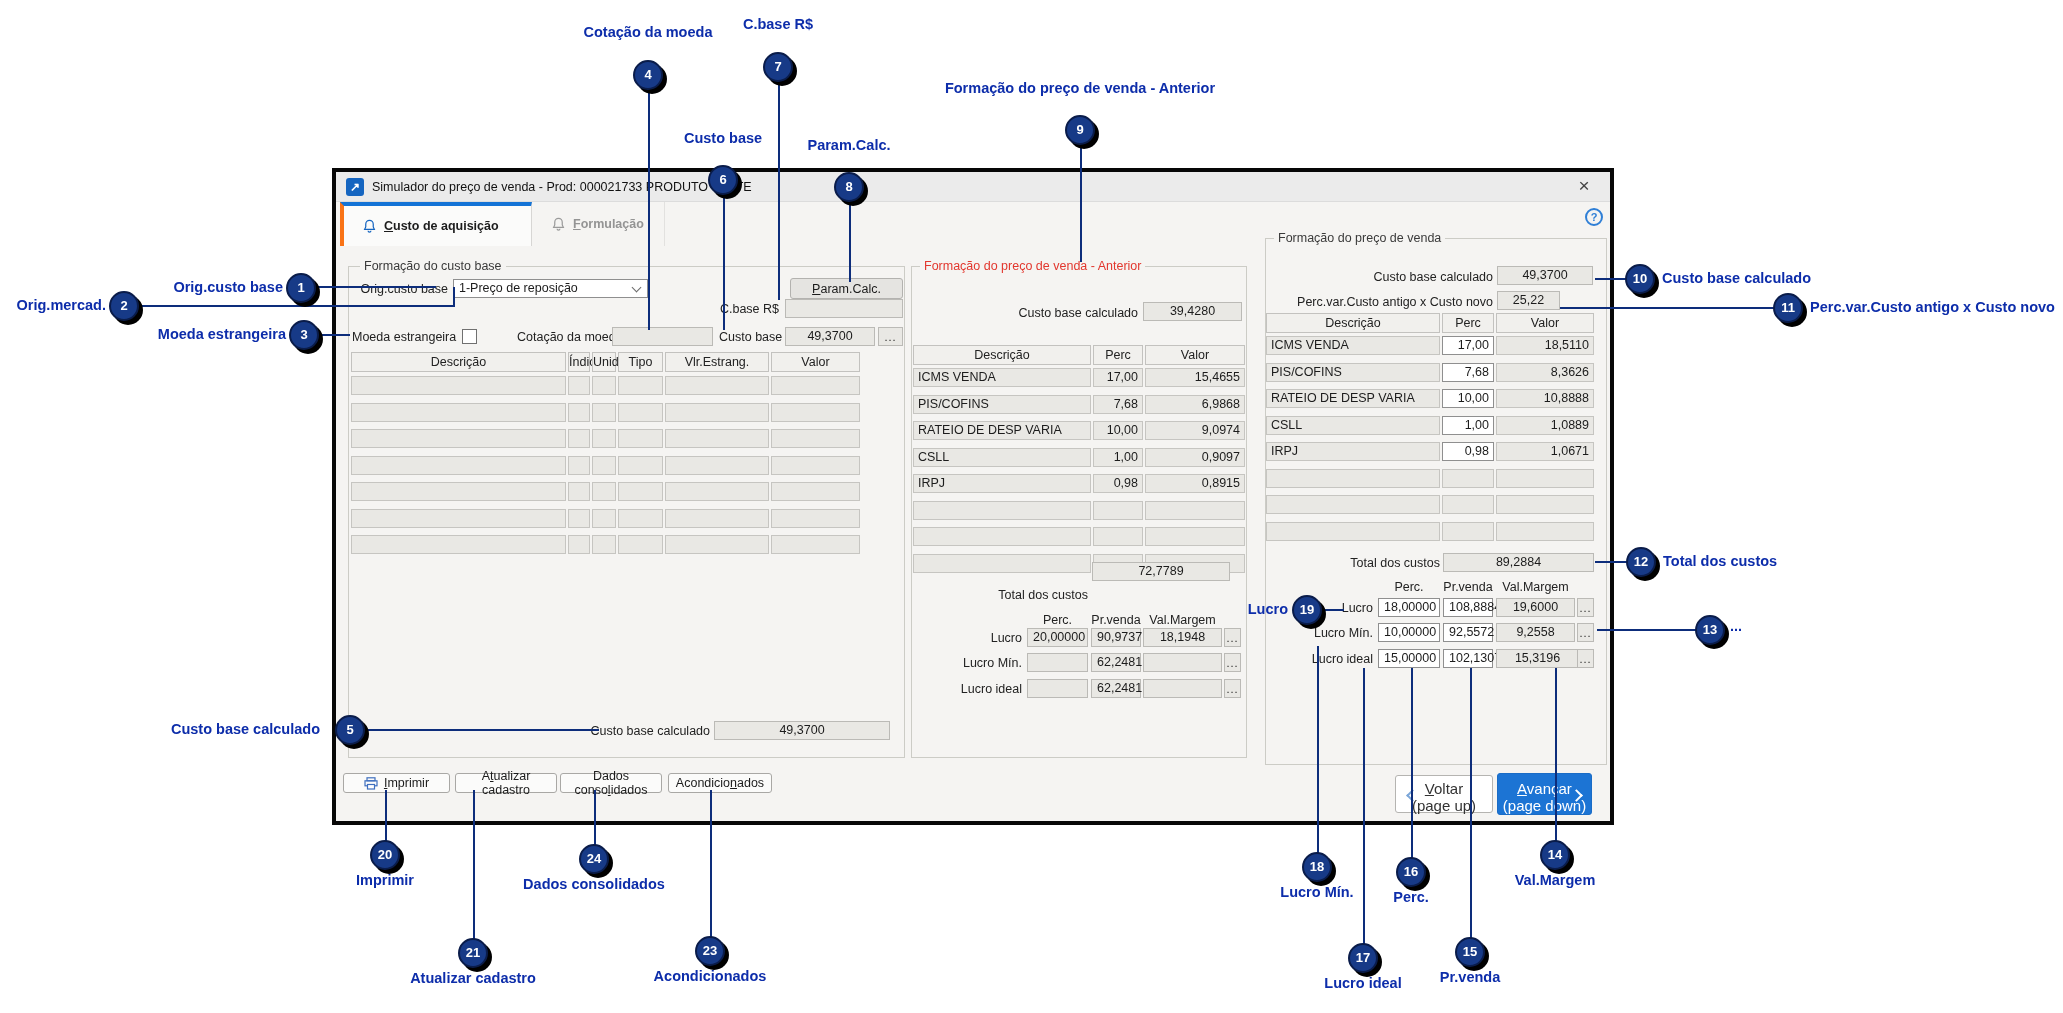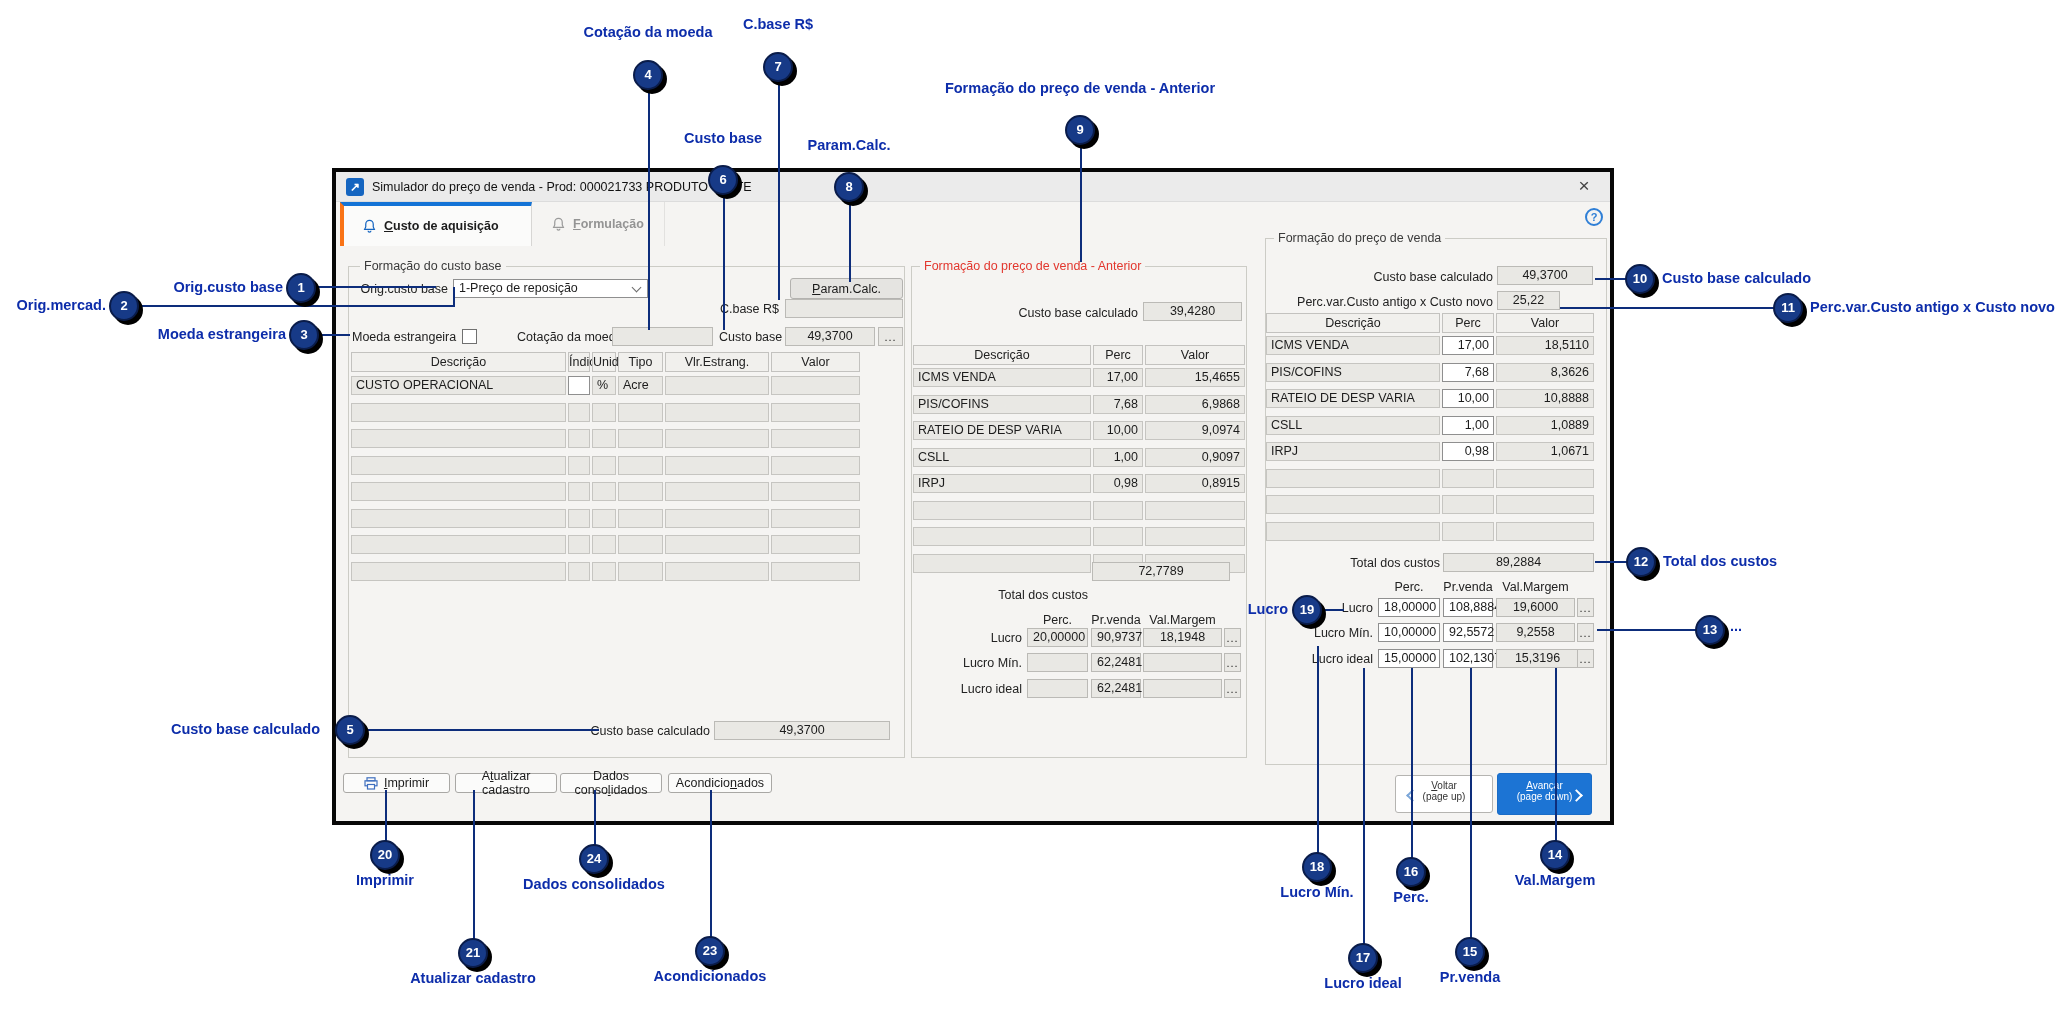--- a/index.html
+++ b/index.html
@@ -44,21 +44,21 @@
   .tbl-rows { position:absolute; display:flex; flex-direction:column; gap:7.5px; }
   .hcell { height:20px; background:#f1f0ed; border:1px solid #c3c2bf; text-align:center; font-size:12.5px; line-height:18px; color:#222; }
   .cell { height:19px; background:#e9e8e4; border:1px solid #c6c5c1; font-size:12.5px; line-height:17px; padding:0 4px; }
   .cell.white { background:#fff; border:1px solid #8f8f8f; }
   .cell.num { text-align:right; }
   .w215{width:215px}.w46{width:22px}.w44{width:24px}.w45{width:45px}.w104{width:104px}.w89{width:89px}
   .w178{width:178px}.w50{width:50px}.w100{width:100px}
   .w174{width:174px}.w52{width:52px}.w98{width:98px}
 
   .mhead { position:absolute; font-size:12.5px; color:#222; text-align:center; }
-  .navbtn { position:absolute; border-radius:3px; font-size:10px; text-align:center; }
+  .navbtn { position:absolute; border-radius:3px; font-size:15px; text-align:center; }
   .navbtn .sub { display:block; }
   .navbtn.voltar { background:#fff; border:1px solid #b5b4b1; color:#333; }
   .navbtn.avancar { background:#1c74d4; border:1px solid #1a6cc6; color:#fff; }
   .navchev { display:inline-block; width:9px; height:9px; border-right:2px solid; border-bottom:2px solid; }
   .navchev.l { transform:rotate(135deg); color:#7da7d9; }
   .navchev.r { transform:rotate(-45deg); color:#fff; }
 
   
   .co-line { position:absolute; background:#0d2d7b; z-index:5; }
   .co-badge { position:absolute; width:30px; height:30px; background:#173a87; border:2px solid #0a1c4a; border-radius:50%; box-shadow:4px 4px 0 #000; color:#fff; font-weight:bold; font-size:13px; text-align:center; line-height:26px; z-index:6; }
@@ -120,28 +120,20 @@
 
     <div class="hrow abs" style="left:15px;top:180px">
       <div class="hcell w215">Descrição</div>
       <div class="hcell w46">Índice</div>
       <div class="hcell w44">Unid.</div>
       <div class="hcell w45">Tipo</div>
       <div class="hcell w104">Vlr.Estrang.</div>
       <div class="hcell w89">Valor</div>
     </div>
     <div class="tbl-rows" style="left:15px;top:204px">
-      <div class="trow">
-        <div class="cell w215">CUSTO OPERACIONAL</div>
-        <div class="cell white w46"></div>
-        <div class="cell w44">%</div>
-        <div class="cell w45">Acre</div>
-        <div class="cell w104"></div>
-        <div class="cell w89"></div>
-      </div>
       <div class="trow">
           <div class="cell w215"></div>
           <div class="cell w46"></div>
           <div class="cell w44"></div>
           <div class="cell w45"></div>
           <div class="cell w104"></div>
           <div class="cell w89"></div>
         </div>
       <div class="trow">
           <div class="cell w215"></div>

